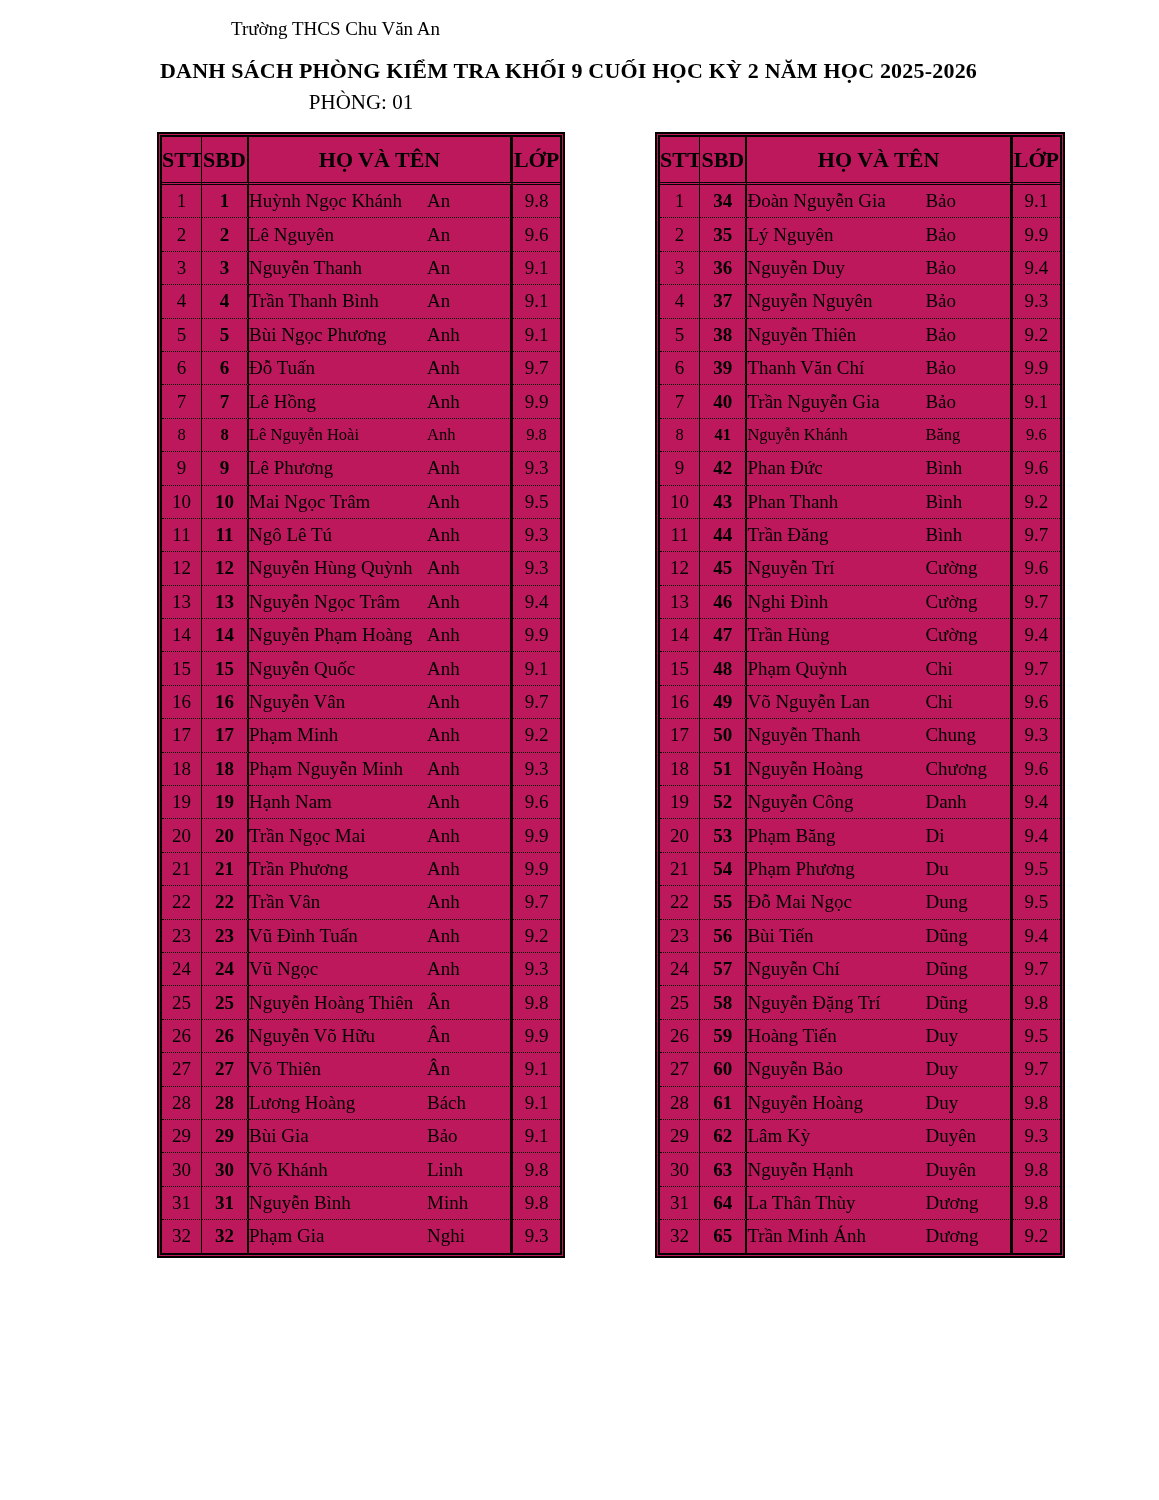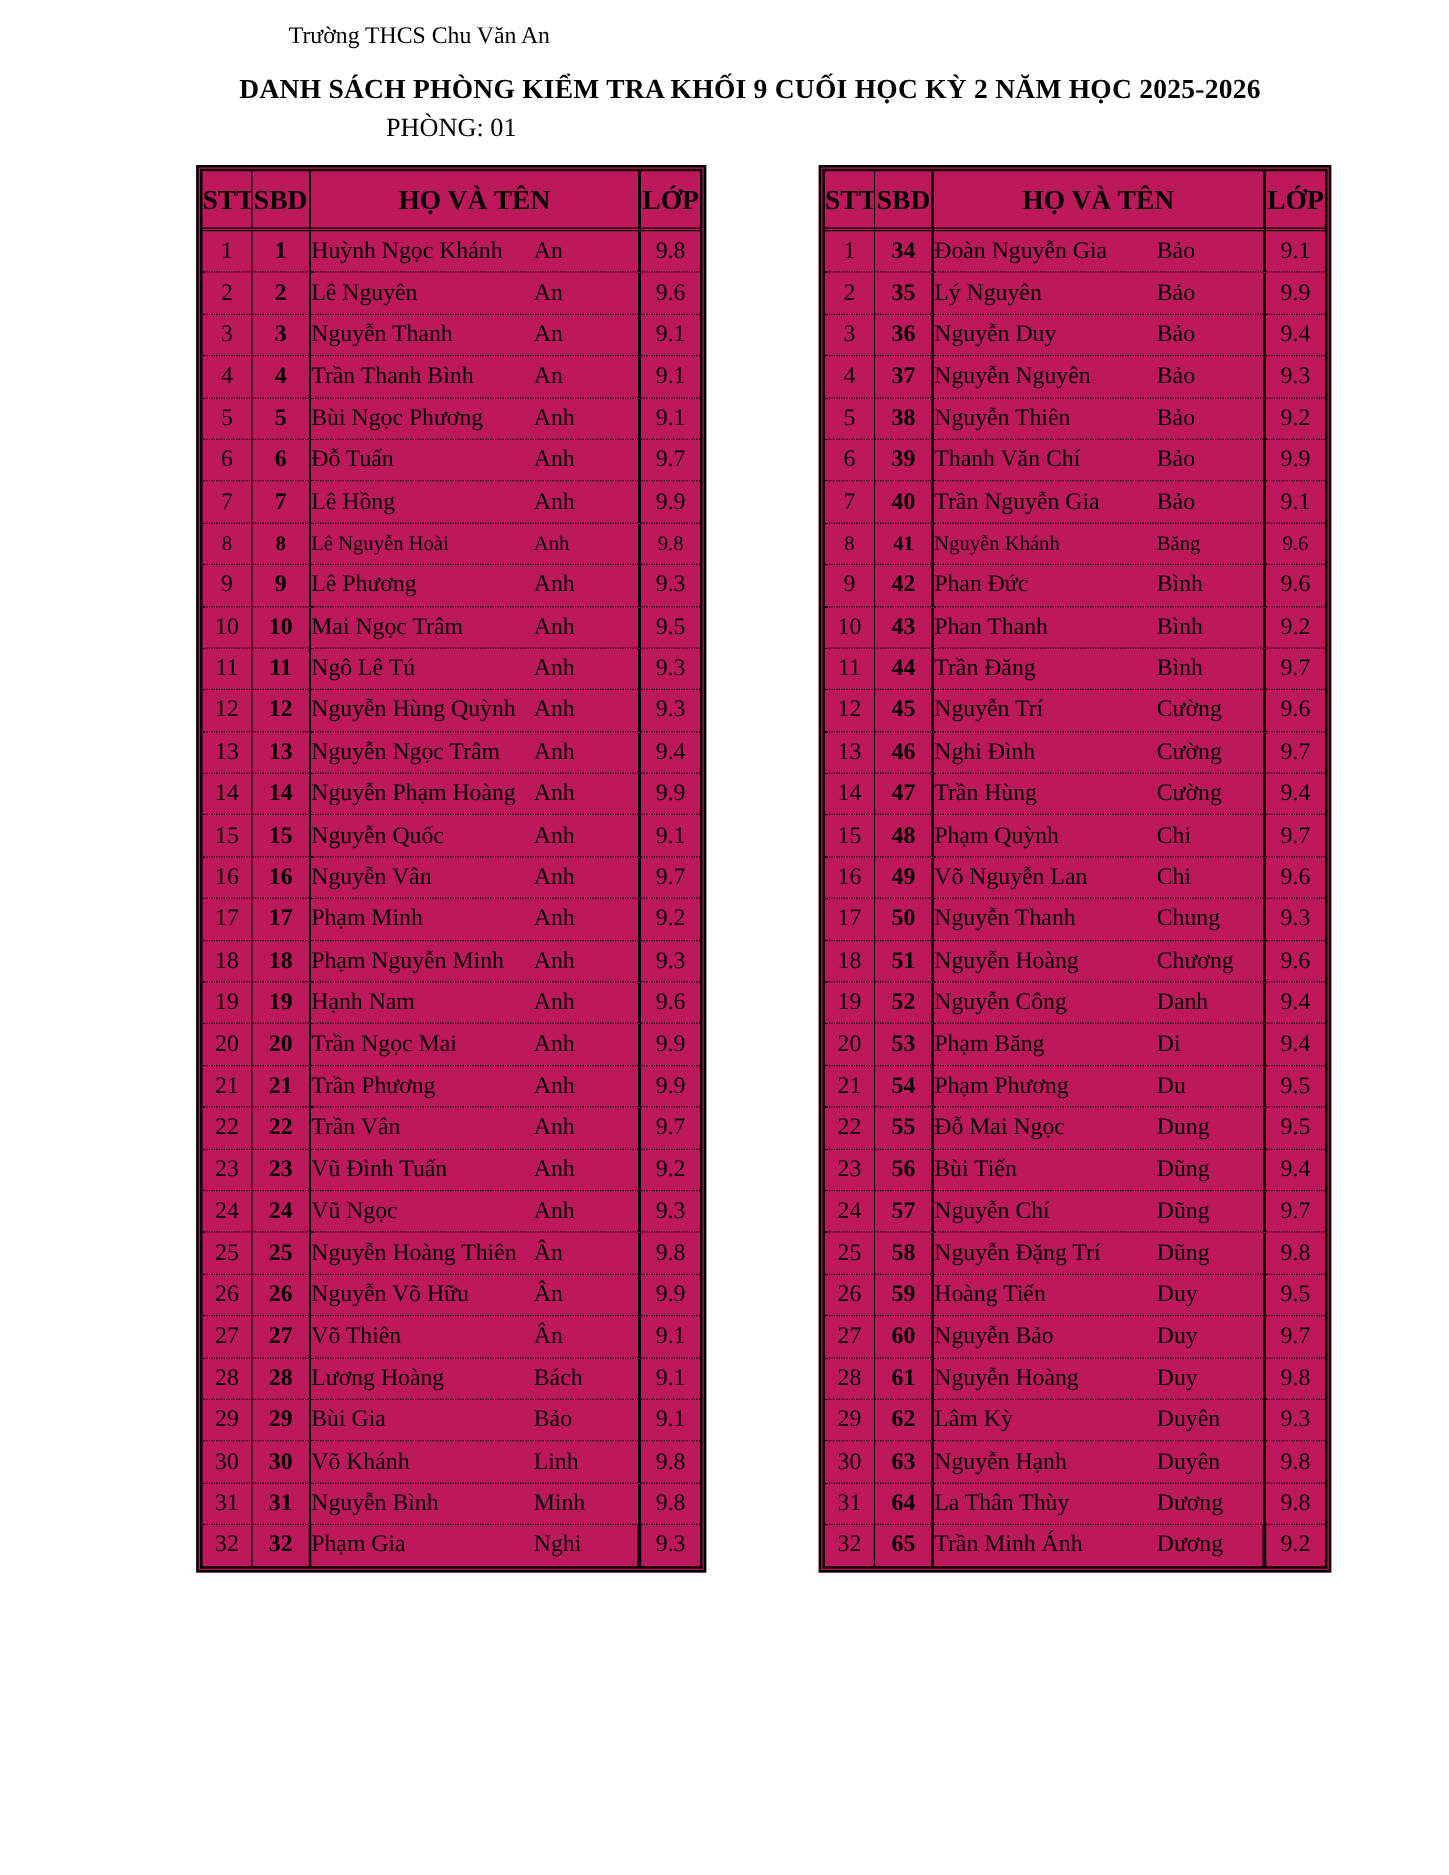--- a/index.html
+++ b/index.html
@@ -26,21 +26,20 @@
     top: 18px;
     font-size: 19px;
     white-space: nowrap;
     margin-left: 48px;
   }
   .doc-title {
     position: absolute;
     left: 160px;
     top: 58px;
     width: 880px;
-    text-align: center;
     font-size: 22px;
     font-weight: bold;
     white-space: nowrap;
     letter-spacing: 0.2px;
   }
   .room-label {
     position: absolute;
     top: 90px;
     font-size: 21px;
     font-weight: normal;

